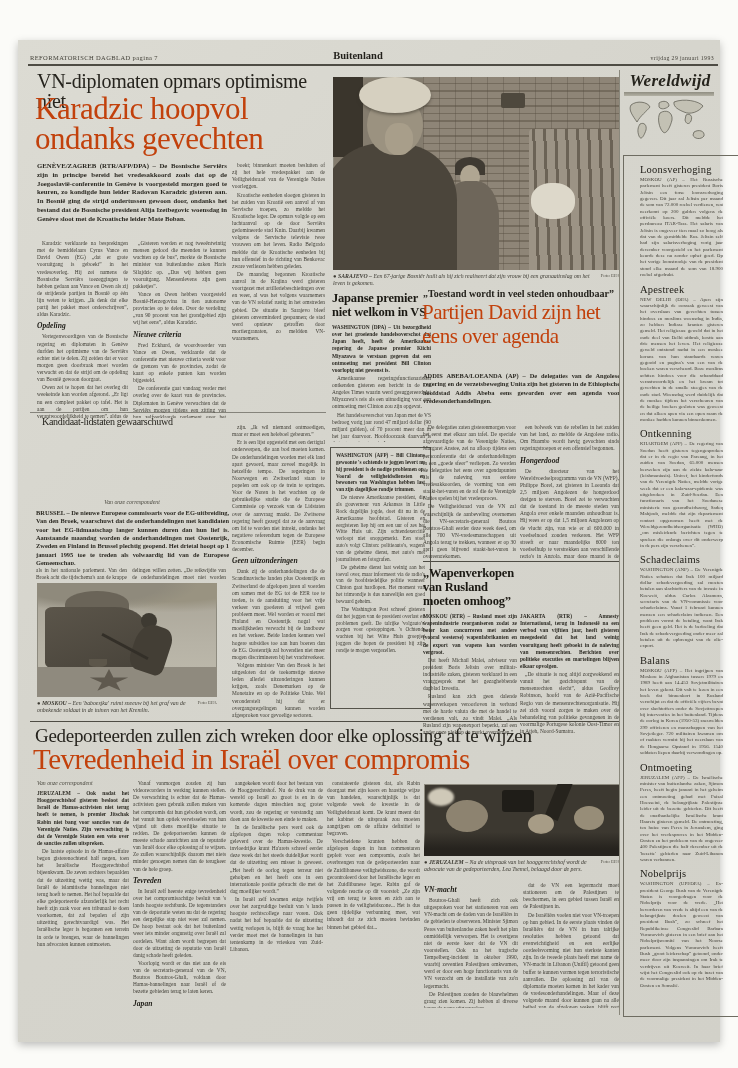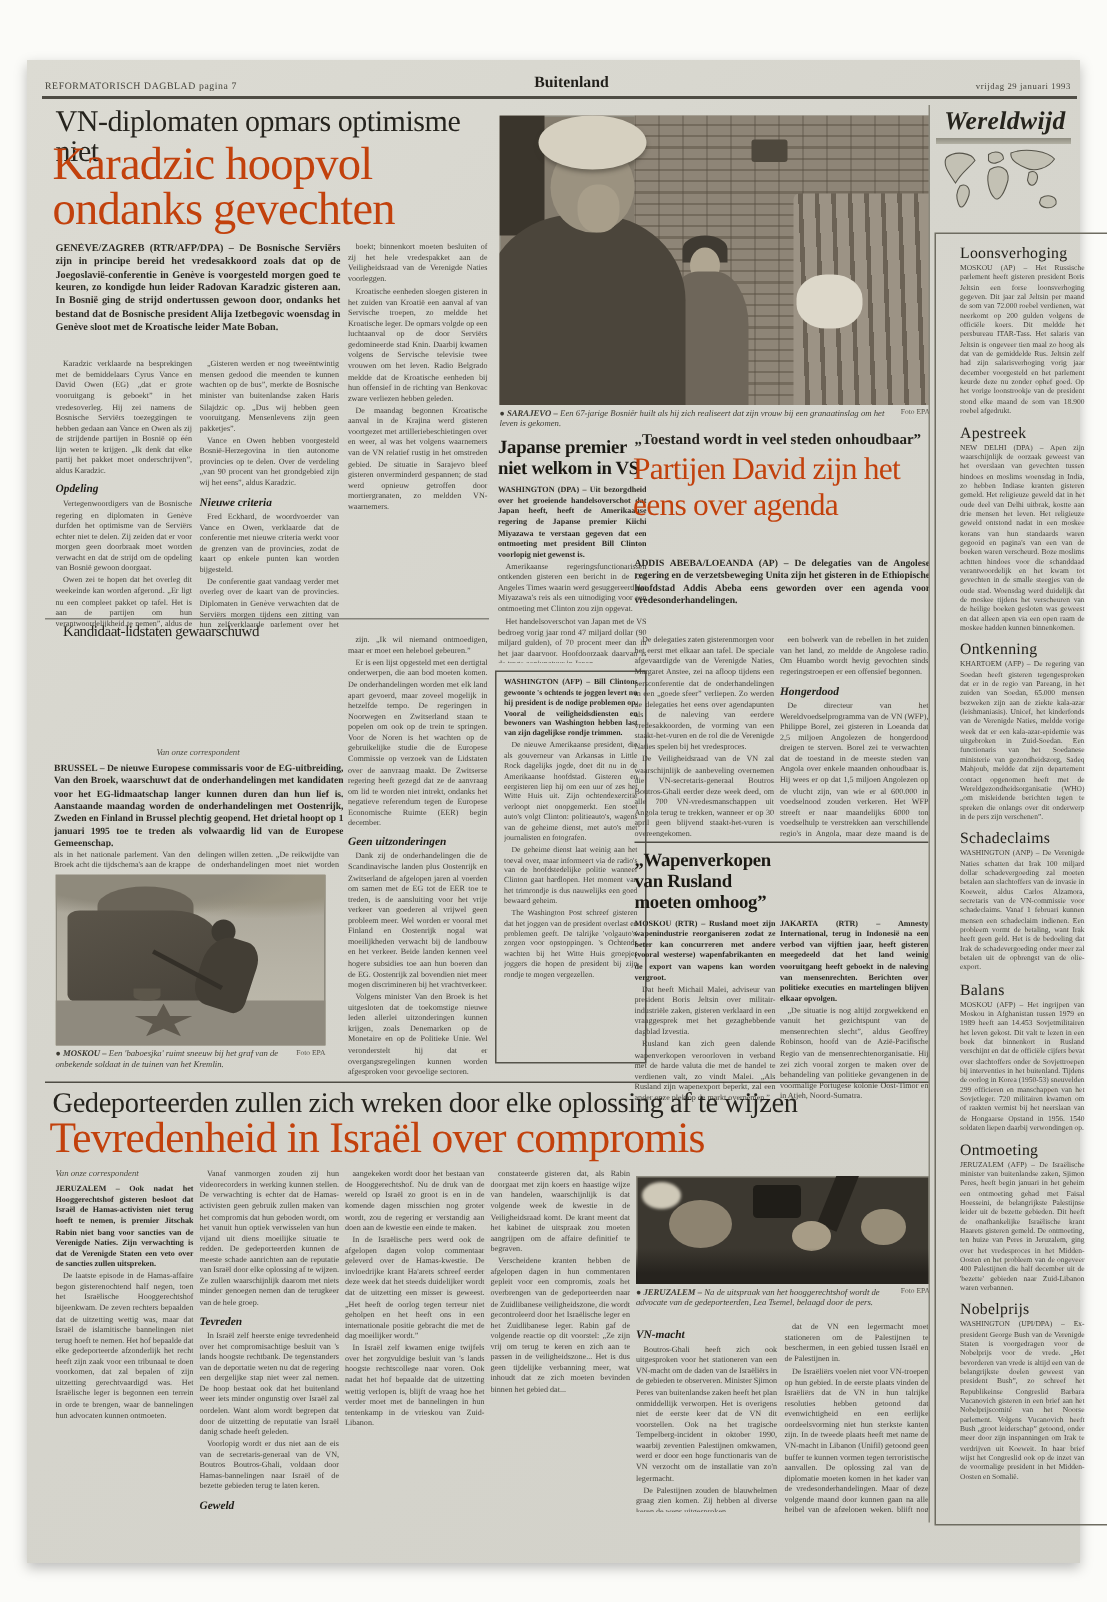--- a/index.html
+++ b/index.html
@@ -41,21 +41,21 @@
   .sb-item p{font-size:5px;line-height:1.27;text-align:justify;margin:0;color:#403e36;}
   .vr{background:#8a887c;}
 </style>
 </head>
 <body>
 
 <div id="stage">
   <div id="paper"></div>
 
   <div class="abs mh" style="left:30px;top:54px;width:240px;">REFORMATORISCH DAGBLAD pagina 7</div>
-  <div class="abs mh-center" style="left:36px;top:50px;width:690px;">Buitenland</div>
+  <div class="abs mh-center" style="left:13px;top:50px;width:690px;">Buitenland</div>
   <div class="abs mh" style="left:540px;top:55px;width:174px;text-align:right;font-size:5.8px;">vrijdag 29 januari 1993</div>
   <div class="abs rule" style="left:28px;top:64px;width:690px;height:2px;"></div>
 
   <div class="abs kicker" style="left:37px;top:71px;width:300px;">VN-diplomaten opmars optimisme niet</div>
   <div class="abs headline" style="left:35px;top:94px;width:302px;font-size:31px;">Karadzic hoopvol ondanks gevechten</div>
   <div class="abs lead" style="left:37px;top:162px;width:190px;height:72px;">GENÈVE/ZAGREB (RTR/AFP/DPA) – De Bosnische Serviërs zijn in principe bereid het vredesakkoord zoals dat op de Joegoslavië-conferentie in Genève is voorgesteld morgen goed te keuren, zo kondigde hun leider Radovan Karadzic gisteren aan. In Bosnië ging de strijd ondertussen gewoon door, ondanks het bestand dat de Bosnische president Alija Izetbegovic woensdag in Genève sloot met de Kroatische leider Mate Boban.</div>
 
   <div class="abs col" style="left:37px;top:240px;width:91px;height:178px;">
 
   <p>Karadzic verklaarde na besprekingen met de bemiddelaars Cyrus Vance en David Owen (EG) „dat er grote vooruitgang is geboekt” in het vredesoverleg. Hij zei namens de Bosnische Serviërs toezeggingen te hebben gedaan aan Vance en Owen als zij de strijdende partijen in Bosnië op één lijn weten te krijgen. „Ik denk dat elke partij het pakket moet onderschrijven”, aldus Karadzic.</p>
@@ -189,21 +189,21 @@
 
   <p class="b">JERUZALEM – Ook nadat het Hooggerechtshof gisteren besloot dat Israël de Hamas-activisten niet terug hoeft te nemen, is premier Jitschak Rabin niet bang voor sancties van de Verenigde Naties. Zijn verwachting is dat de Verenigde Staten een veto over de sancties zullen uitspreken.</p>
       <p>De laatste episode in de Hamas-affaire begon gisterenochtend half negen, toen het Israëlische Hooggerechtshof bijeenkwam. De zeven rechters bepaalden dat de uitzetting wettig was, maar dat Israël de islamitische bannelingen niet terug hoeft te nemen. Het hof bepaalde dat elke gedeporteerde afzonderlijk het recht heeft zijn zaak voor een tribunaal te doen voorkomen, dat zal bepalen of zijn uitzetting gerechtvaardigd was. Het Israëlische leger is begonnen een terrein in orde te brengen, waar de bannelingen hun advocaten kunnen ontmoeten.</p>
     </div>
   <div class="abs col" style="left:133px;top:780px;width:93px;height:228px;">
 
   <p>Vanaf vanmorgen zouden zij hun videorecorders in werking kunnen stellen. De verwachting is echter dat de Hamas-activisten geen gebruik zullen maken van het compromis dat hun geboden wordt, om het vanuit hun optiek verwisselen van hun vijand uit diens moeilijke situatie te redden. De gedeporteerden kunnen de meeste schade aanrichten aan de reputatie van Israël door elke oplossing af te wijzen. Ze zullen waarschijnlijk daarom met niets minder genoegen nemen dan de terugkeer van de hele groep.</p>
       <h4>Tevreden</h4>
       <p>In Israël zelf heerste enige tevredenheid over het compromisachtige besluit van 's lands hoogste rechtbank. De tegenstanders van de deportatie weten nu dat de regering een dergelijke stap niet weer zal nemen. De hoop bestaat ook dat het buitenland weer iets minder ongunstig over Israël zal oordelen. Want alom wordt begrepen dat door de uitzetting de reputatie van Israël danig schade heeft geleden.</p>
       <p>Voorlopig wordt er dus niet aan de eis van de secretaris-generaal van de VN, Boutros Boutros-Ghali, voldaan door Hamas-bannelingen naar Israël of de bezette gebieden terug te laten keren.</p>
-      <h4>Geweld</h4>
+      <h4>Japan</h4>
     </div>
   <div class="abs col" style="left:230px;top:780px;width:93px;height:228px;">
 
   <p>aangekeken wordt door het bestaan van de Hooggerechtshof. Nu de druk van de wereld op Israël zo groot is en in de komende dagen misschien nog groter wordt, zou de regering er verstandig aan doen aan de kwestie een einde te maken.</p>
       <p>In de Israëlische pers werd ook de afgelopen dagen volop commentaar geleverd over de Hamas-kwestie. De invloedrijke krant Ha'arets schreef eerder deze week dat het steeds duidelijker wordt dat de uitzetting een misser is geweest. „Het heeft de oorlog tegen terreur niet geholpen en het heeft ons in een internationale positie gebracht die met de dag moeilijker wordt.”</p>
       <p>In Israël zelf kwamen enige twijfels over het zorgvuldige besluit van 's lands hoogste rechtscollege naar voren. Ook nadat het hof bepaalde dat de uitzetting wettig verlopen is, blijft de vraag hoe het verder moet met de bannelingen in hun tentenkamp in de vrieskou van Zuid-Libanon.</p>
     </div>
   <div class="abs col" style="left:327px;top:780px;width:93px;height:228px;">
 
   <p>constateerde gisteren dat, als Rabin doorgaat met zijn koers en haastige wijze van handelen, waarschijnlijk is dat volgende week de kwestie in de Veiligheidsraad komt. De krant meent dat het kabinet de uitspraak zou moeten aangrijpen om de affaire definitief te begraven.</p>

